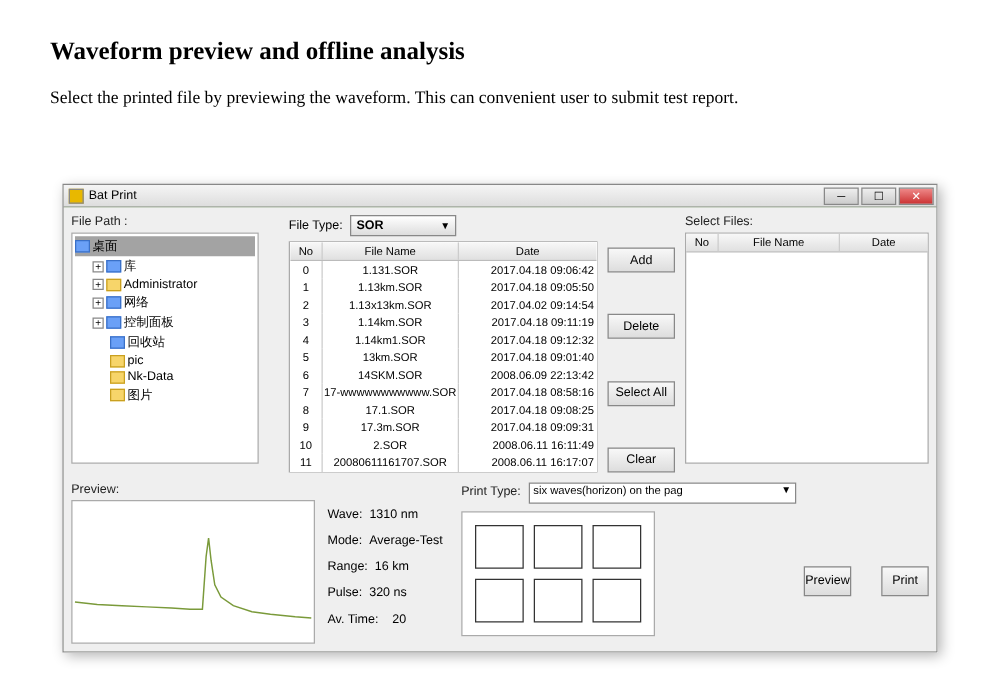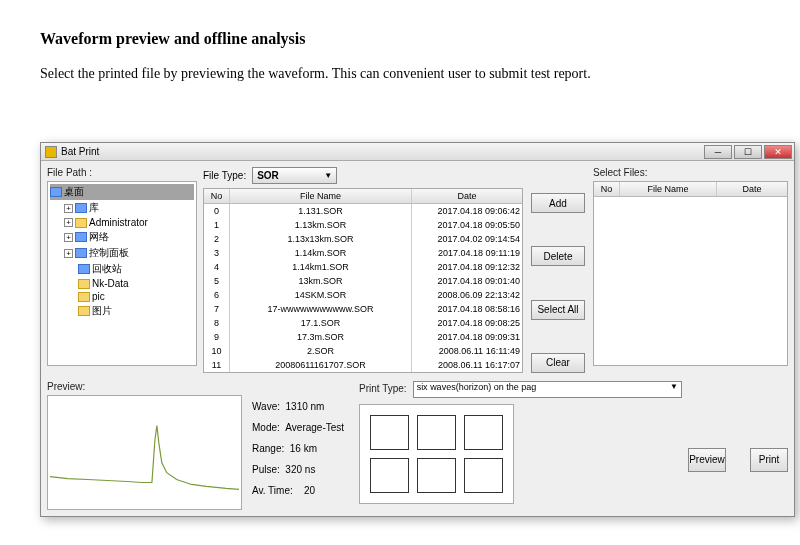--- a/index.html
+++ b/index.html
@@ -1,21 +1,21 @@
 <!DOCTYPE html>
 <html><head>
   <meta charset="utf-8">
   <style>
     * { margin: 0; padding: 0; box-sizing: border-box; }
     body { font-family: Georgia, 'Times New Roman', serif; background: #fff; padding: 30px 40px; }
-    h2 { font-size: 16px; font-weight: bold; margin-bottom: 18px; }
+    h2 { font-size: 20px; font-weight: bold; margin-bottom: 18px; }
     .intro { font-family: Georgia, serif; font-size: 14px; margin-bottom: 60px; }
     
     .app-frame {
-      width: 755px; margin: 0 auto; background: linear-gradient(180deg, #a8c99a 0%, #88a87a 100%);
+      width: 700px; margin: 0 auto; background: linear-gradient(180deg, #a8c99a 0%, #88a87a 100%);
       border: 1px solid #888; box-shadow: 3px 3px 10px rgba(0,0,0,0.3);
       font-family: Tahoma, Arial, sans-serif; font-size: 10px;
     }
     .titlebar {
       display: flex; align-items: center; justify-content: space-between;
       background: linear-gradient(180deg, #f5f5f5 0%, #ddd 100%);
       border-bottom: 1px solid #aaa; height: 18px; padding: 0 2px 0 4px;
     }
     .titlebar-left { display: flex; align-items: center; gap: 4px; }
     .app-icon { width: 12px; height: 12px; background: #e8b800; border: 1px solid #888; }
@@ -33,21 +33,21 @@
     .tree-box { background: #fff; border: 1px solid #aaa; height: 185px; overflow: auto; padding: 2px; font-size: 10px; }
     .tree-item { display: flex; align-items: center; gap: 2px; padding: 1px 0; }
     .tree-toggle { width: 9px; height: 9px; border:1px solid #888; font-size:8px; line-height:7px; text-align:center; background:#fff; }
     .tree-icon { width: 12px; height: 10px; display:inline-block; }
     .folder { background: #f7d56a; border:1px solid #c9a020; }
     .folder-blue { background: #6aa0f7; border:1px solid #3a70c7; }
     .indent-1 { padding-left: 14px; }
     .indent-2 { padding-left: 28px; }
     .selected-tree { background: #a3a3a3; }
     
-    .col-files { flex: 1; }
+    .col-files { flex: 1; margin-left: 18px; }
     .file-type-row { display: flex; align-items: center; gap: 6px; margin-bottom: 4px; }
     .ft-label { font-size: 10px; }
     .ft-select { width: 85px; height: 17px; border: 1px solid #888; background: linear-gradient(180deg,#fff,#ddd); font-size:10px; padding:0 4px; display:flex; align-items:center; justify-content:space-between;font-weight:bold; }
     .caret { font-size: 8px; }
     .file-table { background: #fff; border: 1px solid #aaa; height: 185px; overflow: auto; font-size: 9px; }
     .ft-header { display:flex; background: linear-gradient(180deg,#f8f8f8,#e0e0e0); border-bottom:1px solid #bbb; position:sticky; top:0; }
     .ft-col-no { width: 26px; text-align:center; border-right:1px solid #ccc; padding:2px 0; }
     .ft-col-name { flex:1; text-align:center; border-right:1px solid #ccc; padding:2px 0; }
     .ft-col-date { width: 110px; text-align:center; padding:2px 0; }
     .ft-row { display:flex; border-bottom: 0; }
@@ -128,25 +128,25 @@
               <span class="tree-toggle">+</span>
               <span class="tree-icon folder-blue"></span>
               <span>控制面板</span>
             </div>
           <div class="tree-item indent-2">
               <span class="tree-icon folder-blue"></span>
               <span>回收站</span>
             </div>
           <div class="tree-item indent-2">
               <span class="tree-icon folder"></span>
+              <span>pic</span>
+            </div>
+          <div class="tree-item indent-2">
+              <span class="tree-icon folder"></span>
               <span>Nk-Data</span>
-            </div>
-          <div class="tree-item indent-2">
-              <span class="tree-icon folder"></span>
-              <span>pic</span>
             </div>
           <div class="tree-item indent-2">
               <span class="tree-icon folder"></span>
               <span>图片</span>
             </div>
         </div>
       </div>
 
       <div class="col-files">
         <div class="file-type-row">

